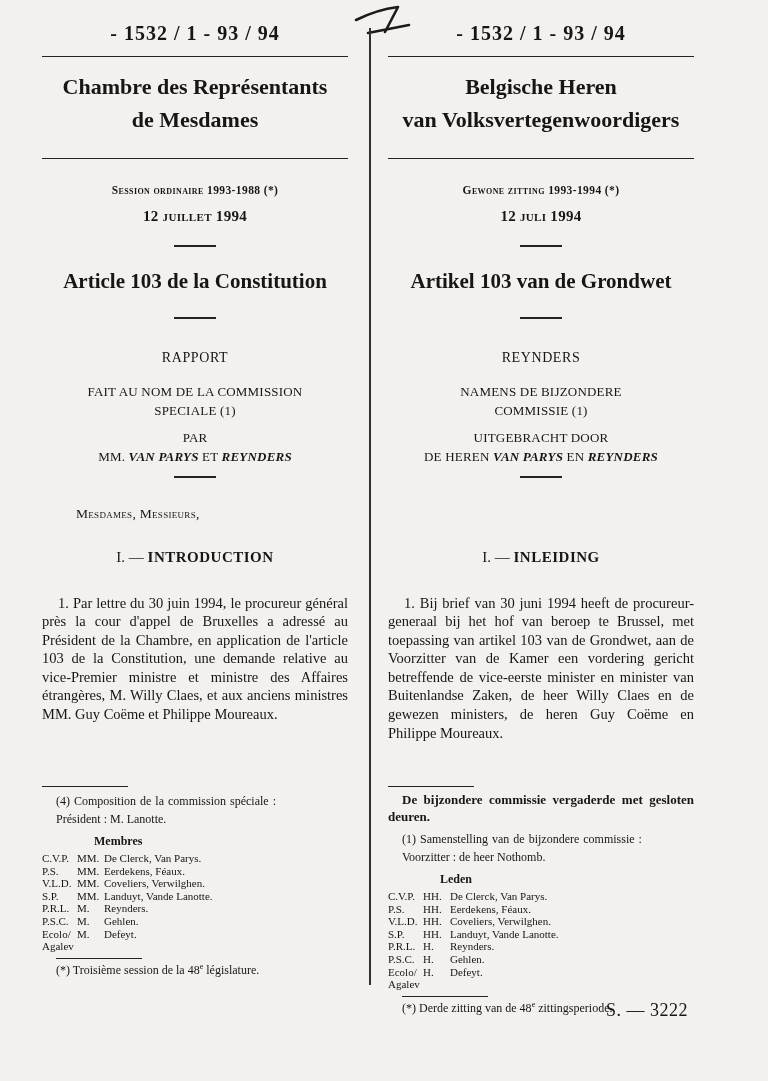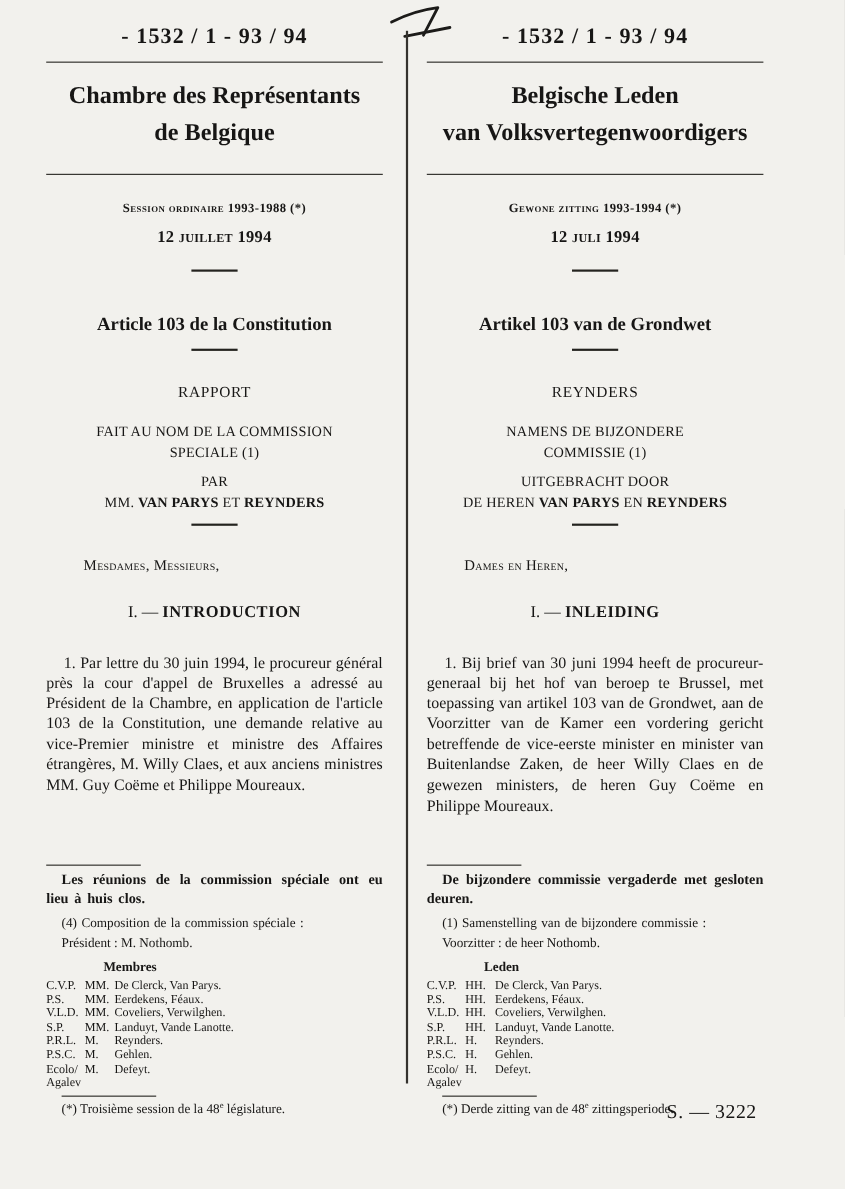--- a/index.html
+++ b/index.html
@@ -21,25 +21,25 @@
   .rule{border:0;border-top:1.6px solid #24231f;margin:0;}
   .rule-top{top:56px;}
   .rule-mid{top:158px;}
   .chamber-title{top:70px;text-align:center;font-size:22px;font-weight:700;line-height:33px;}
   .session-line{top:184px;text-align:center;font-size:11.5px;font-weight:700;font-variant:small-caps;letter-spacing:.4px;}
   .date-line{top:208px;text-align:center;font-size:15px;font-weight:700;font-variant:small-caps;letter-spacing:.3px;}
   .dash{width:42px;border:0;border-top:2px solid #24231f;margin:0 auto;}
   .dash-1{top:245px;}
   .dash-2{top:317px;}
   .dash-3{top:476px;}
-  .subject-title{top:285px;text-align:center;font-size:17px;font-weight:700;}
+  .subject-title{top:269px;text-align:center;font-size:21px;font-weight:700;}
   .report-label{top:350px;text-align:center;font-size:14px;font-weight:400;letter-spacing:.6px;}
   .made-by{top:382px;text-align:center;font-size:13px;line-height:19px;letter-spacing:.2px;}
   .by-line{top:428px;text-align:center;font-size:13px;line-height:19px;letter-spacing:.2px;}
-  .by-line strong{font-weight:700;}
+  .by-line strong{font-weight:700;font-style:italic;}
   .salutation{top:506px;font-size:13.5px;font-variant:small-caps;letter-spacing:.3px;margin-left:34px;}
   .section-heading{top:549px;text-align:center;font-size:15px;}
   .section-heading strong{font-weight:700;letter-spacing:.5px;}
   .intro-par{top:579px;font-size:14.5px;line-height:18.6px;text-align:justify;text-indent:16px;}
 
   .footnote{top:786px;}
   .f-rule{width:86px;border:0;border-top:1.6px solid #24231f;margin:0 0 5px 0;}
   .f-bold{font-size:13px;font-weight:700;line-height:16.5px;text-align:justify;text-indent:14px;word-spacing:2px;}
   .f-note{margin-top:7px;font-size:12px;text-indent:14px;word-spacing:1px;}
   .f-pres{margin-top:3px;font-size:12px;margin-left:14px;}
@@ -64,21 +64,21 @@
     <path d="M 26 31 L 67 23" fill="none" stroke="#1c1b19" stroke-width="2.6" stroke-linecap="round"></path>
   </svg>
 
   <div class="divider"></div>
 
   <div class="col col-left">
     <div class="blk doc-number">- 1532 / 1 - 93 / 94</div>
     <hr class="blk rule rule-top">
     <div class="blk chamber-title">
       <div>Chambre des Représentants</div>
-      <div>de Belgique</div>
+      <div>de Mesdames</div>
     </div>
     <hr class="blk rule rule-mid">
     <div class="blk session-line">Session ordinaire 1993-1988 (*)</div>
     <div class="blk date-line">12 juillet 1994</div>
     <hr class="blk dash dash-1">
     <div class="blk subject-title">Article 103 de la Constitution</div>
     <hr class="blk dash dash-2">
     <div class="blk report-label">RAPPORT</div>
     <div class="blk made-by">
       <div>FAIT AU NOM DE LA COMMISSION</div>
@@ -88,23 +88,22 @@
       <div>PAR</div>
       <div><span>MM. </span><strong>VAN PARYS</strong><span> ET </span><strong>REYNDERS</strong></div>
     </div>
     <hr class="blk dash dash-3">
     <div class="blk section-heading"><span>I. — </span><strong>INTRODUCTION</strong></div>
     <div class="blk salutation">Mesdames, Messieurs,</div>
     <p class="blk intro-par">1.  Par lettre du 30 juin 1994, le procureur général près la cour d'appel de Bruxelles a adressé au Président de la Chambre, en application de l'article 103 de la Constitution, une demande relative au vice-Premier ministre et ministre des Affaires étrangères, M. Willy Claes, et aux anciens ministres MM. Guy Coëme et Philippe Moureaux.</p>
 
     <div class="blk footnote">
       <hr class="f-rule">
-      <div class="f-bold">Les réunions de la commission spéciale ont eu lieu à huis clos.</div>
       <div class="f-note">(4) Composition de la commission spéciale :</div>
-      <div class="f-pres">Président : M. Nothomb.</div>
+      <div class="f-pres">Président : M. Lanotte.</div>
       <div class="f-members-label">Membres</div>
       <div class="member-list">
 
           <div class="member-row">
             <span class="party">C.V.P.</span>
             <span class="pfx">MM.</span>
             <span class="names">De Clerck, Van Parys.</span>
           </div>
 
           <div class="member-row">
@@ -151,40 +150,39 @@
         </div>
       <hr class="f-rule f-rule2">
       <div class="f-star"><span>(*) Troisième session de la 48</span><sup>e</sup><span> législature.</span></div>
     </div>
   </div>
 
   <div class="col col-right">
     <div class="blk doc-number">- 1532 / 1 - 93 / 94</div>
     <hr class="blk rule rule-top">
     <div class="blk chamber-title">
-      <div>Belgische Leden</div>
+      <div>Belgische Heren</div>
       <div>van Volksvertegenwoordigers</div>
     </div>
     <hr class="blk rule rule-mid">
     <div class="blk session-line">Gewone zitting 1993-1994 (*)</div>
     <div class="blk date-line">12 juli 1994</div>
     <hr class="blk dash dash-1">
     <div class="blk subject-title">Artikel 103 van de Grondwet</div>
     <hr class="blk dash dash-2">
     <div class="blk report-label">REYNDERS</div>
     <div class="blk made-by">
       <div>NAMENS DE BIJZONDERE</div>
       <div>COMMISSIE (1)</div>
     </div>
     <div class="blk by-line">
       <div>UITGEBRACHT DOOR</div>
       <div><span>DE HEREN </span><strong>VAN PARYS</strong><span> EN </span><strong>REYNDERS</strong></div>
     </div>
     <hr class="blk dash dash-3">
-    <div class="blk salutation">Dames en Heren,</div>
     <div class="blk section-heading"><span>I. — </span><strong>INLEIDING</strong></div>
     <p class="blk intro-par">1.  Bij brief van 30 juni 1994 heeft de procureur-generaal bij het hof van beroep te Brussel, met toepassing van artikel 103 van de Grondwet, aan de Voorzitter van de Kamer een vordering gericht betreffende de vice-eerste minister en minister van Buitenlandse Zaken, de heer Willy Claes en de gewezen ministers, de heren Guy Coëme en Philippe Moureaux.</p>
 
     <div class="blk footnote">
       <hr class="f-rule">
       <div class="f-bold">De bijzondere commissie vergaderde met gesloten deuren.</div>
       <div class="f-note">(1) Samenstelling van de bijzondere commissie :</div>
       <div class="f-pres">Voorzitter : de heer Nothomb.</div>
       <div class="f-members-label">Leden</div>
       <div class="member-list">

